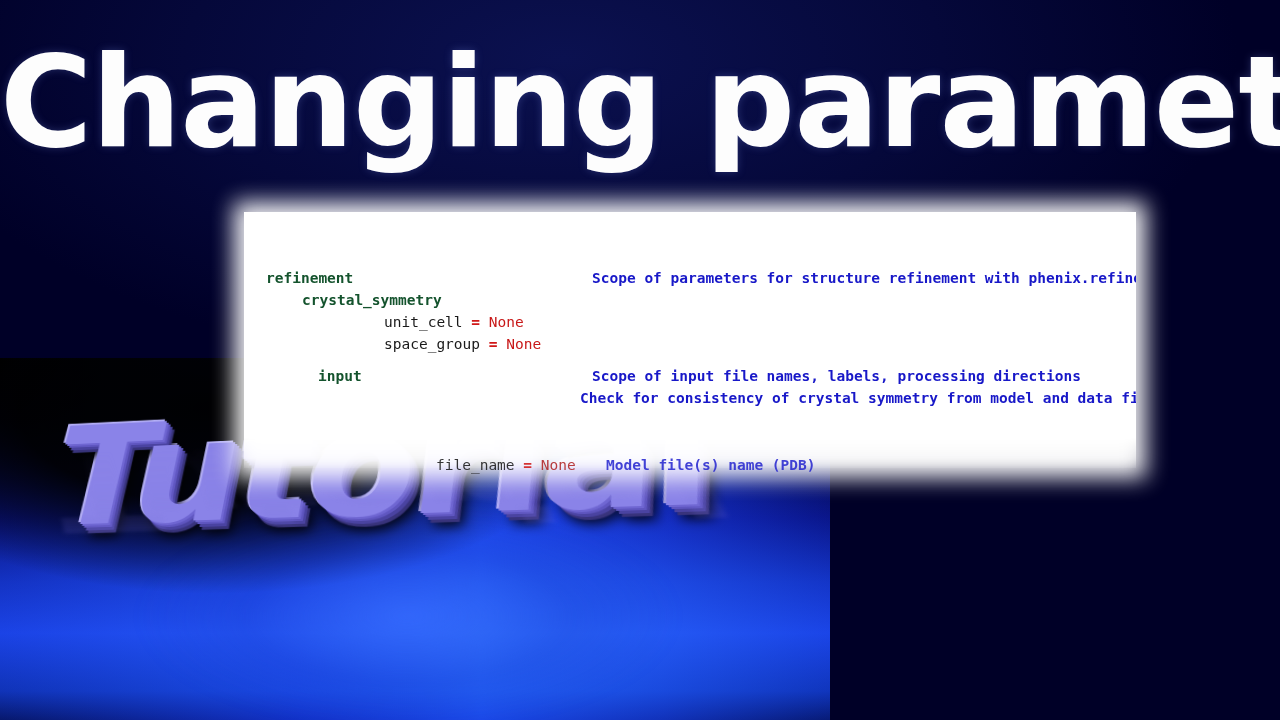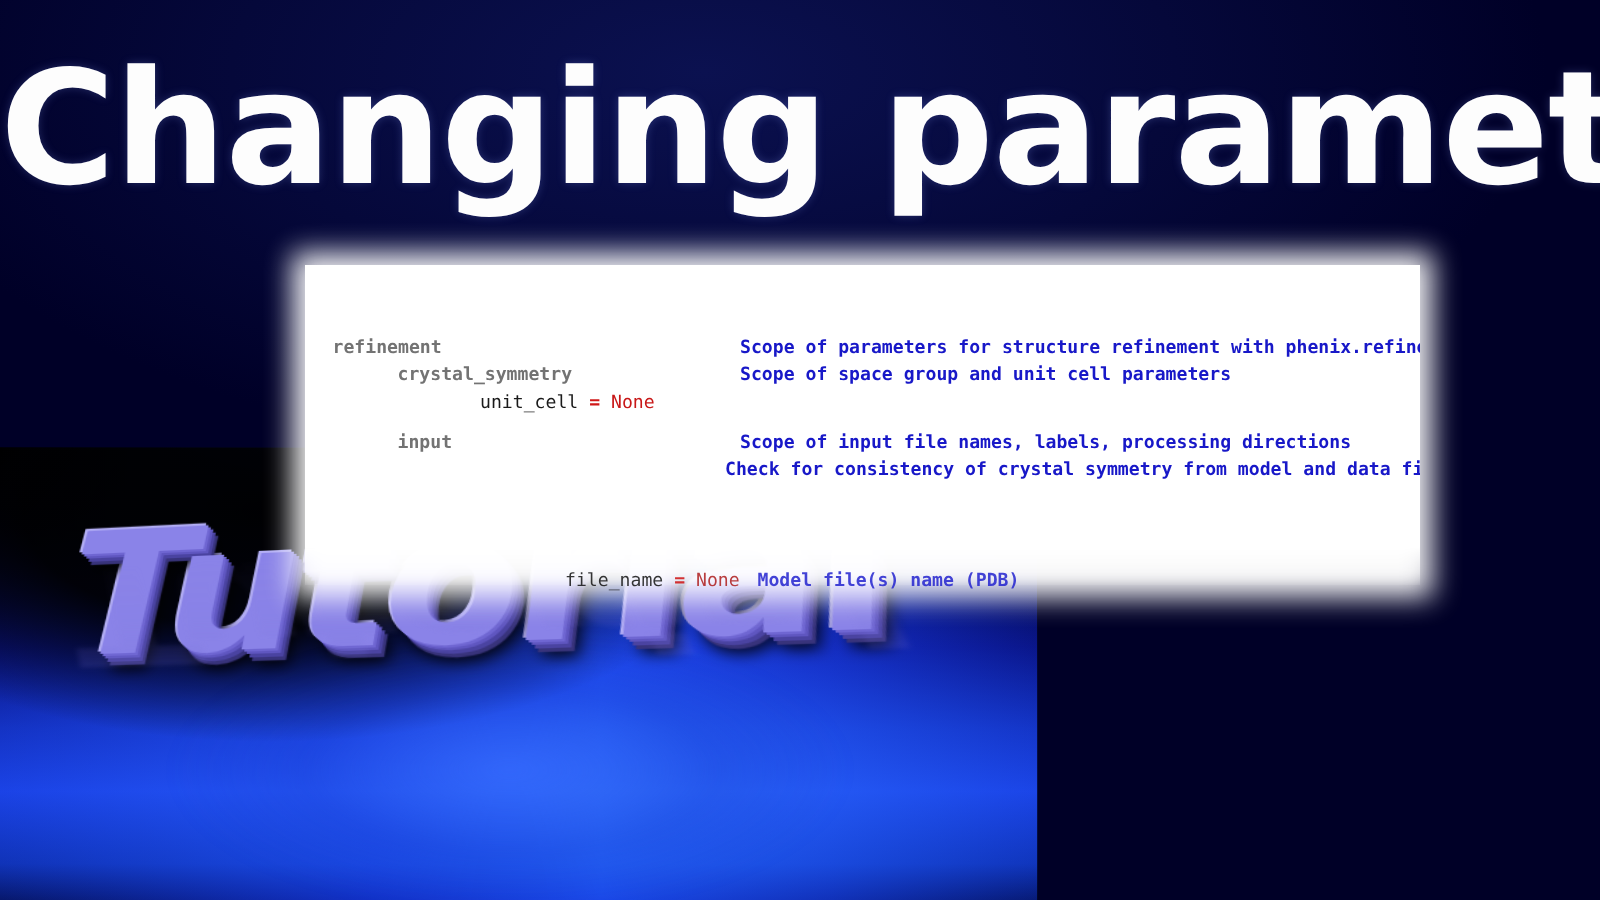--- a/index.html
+++ b/index.html
@@ -179,21 +179,21 @@
   }
   .code-right {
     position: absolute;
     top: 0;
     white-space: pre;
     color: #1818c8;
     font-weight: bold;
   }
   .k-scope {  
     font-weight: bold;
-    color: #737373;
+    color: #14532d;
     margin-top: 16px;
   }
   .k-name { color: #1a1a1a; margin-left: 16px; }
   .k-eq   { color: #d01818; font-weight: bold; }
   .k-val  { color: #c81818; }
   .k-desc { color: #1818c8; font-weight: bold; padding-left: 24px; }
 
   
   .code-overflow {
     position: absolute;
@@ -228,23 +228,24 @@
     </div>
   </div>
 
   <div class="panel-wrap">
     <div class="panel-glow"></div>
     <div class="panel">
 
 
       <div class="code-area" id="code-area">
           <div class="code-row"><span class="code-left" style="left: 22px;"><span class="k-scope">refinement</span></span><span class="code-right" style="left: 348px;">Scope of parameters for structure refinement with phenix.refine</span></div>
-          <div class="code-row"><span class="code-left" style="left: 74px;"><span class="k-scope">crystal_symmetry</span></span><span class="code-right" style="left: 348px;">Scope of space group and unit cell parameters</span></div>
+          <div class="code-row"><span class="code-left" style="left: 58px;"><span class="k-scope">crystal_symmetry</span></span></div>
           <div class="code-row"><span class="code-left" style="left: 124px;"><span class="k-name">unit_cell</span><span class="k-eq"> = </span><span class="k-val">None</span></span></div>
+          <div class="code-row"><span class="code-left" style="left: 124px;"><span class="k-name">space_group</span><span class="k-eq"> = </span><span class="k-val">None</span></span></div>
           <div class="code-row gap-above"><span class="code-left" style="left: 74px; text-align: center;"><span class="k-scope">input</span></span><span class="code-right" style="left: 348px;">Scope of input file names, labels, processing directions</span></div>
           <div class="code-row"><span class="code-right" style="left: 336px;">Check for consistency of crystal symmetry from model and data files</span></div>
         </div>
     </div>
   </div>
 
-  <div class="code-overflow" id="code-overflow"><span class="code-left" style="left: 192px;"><span class="k-name">file_name</span><span class="k-eq"> = </span><span class="k-val">None</span></span><span class="code-right k-desc" style="position: absolute; left: 338px; top: 0px;">Model file(s) name (PDB)</span></div>
+  <div class="code-overflow" id="code-overflow"><span class="code-left" style="left: 176px;"><span class="k-name">file_name</span><span class="k-eq"> = </span><span class="k-val">None</span></span><span class="code-right k-desc" style="position: absolute; left: 338px; top: 0px;">Model file(s) name (PDB)</span></div>
 
 </div>
 
 </body></html>

